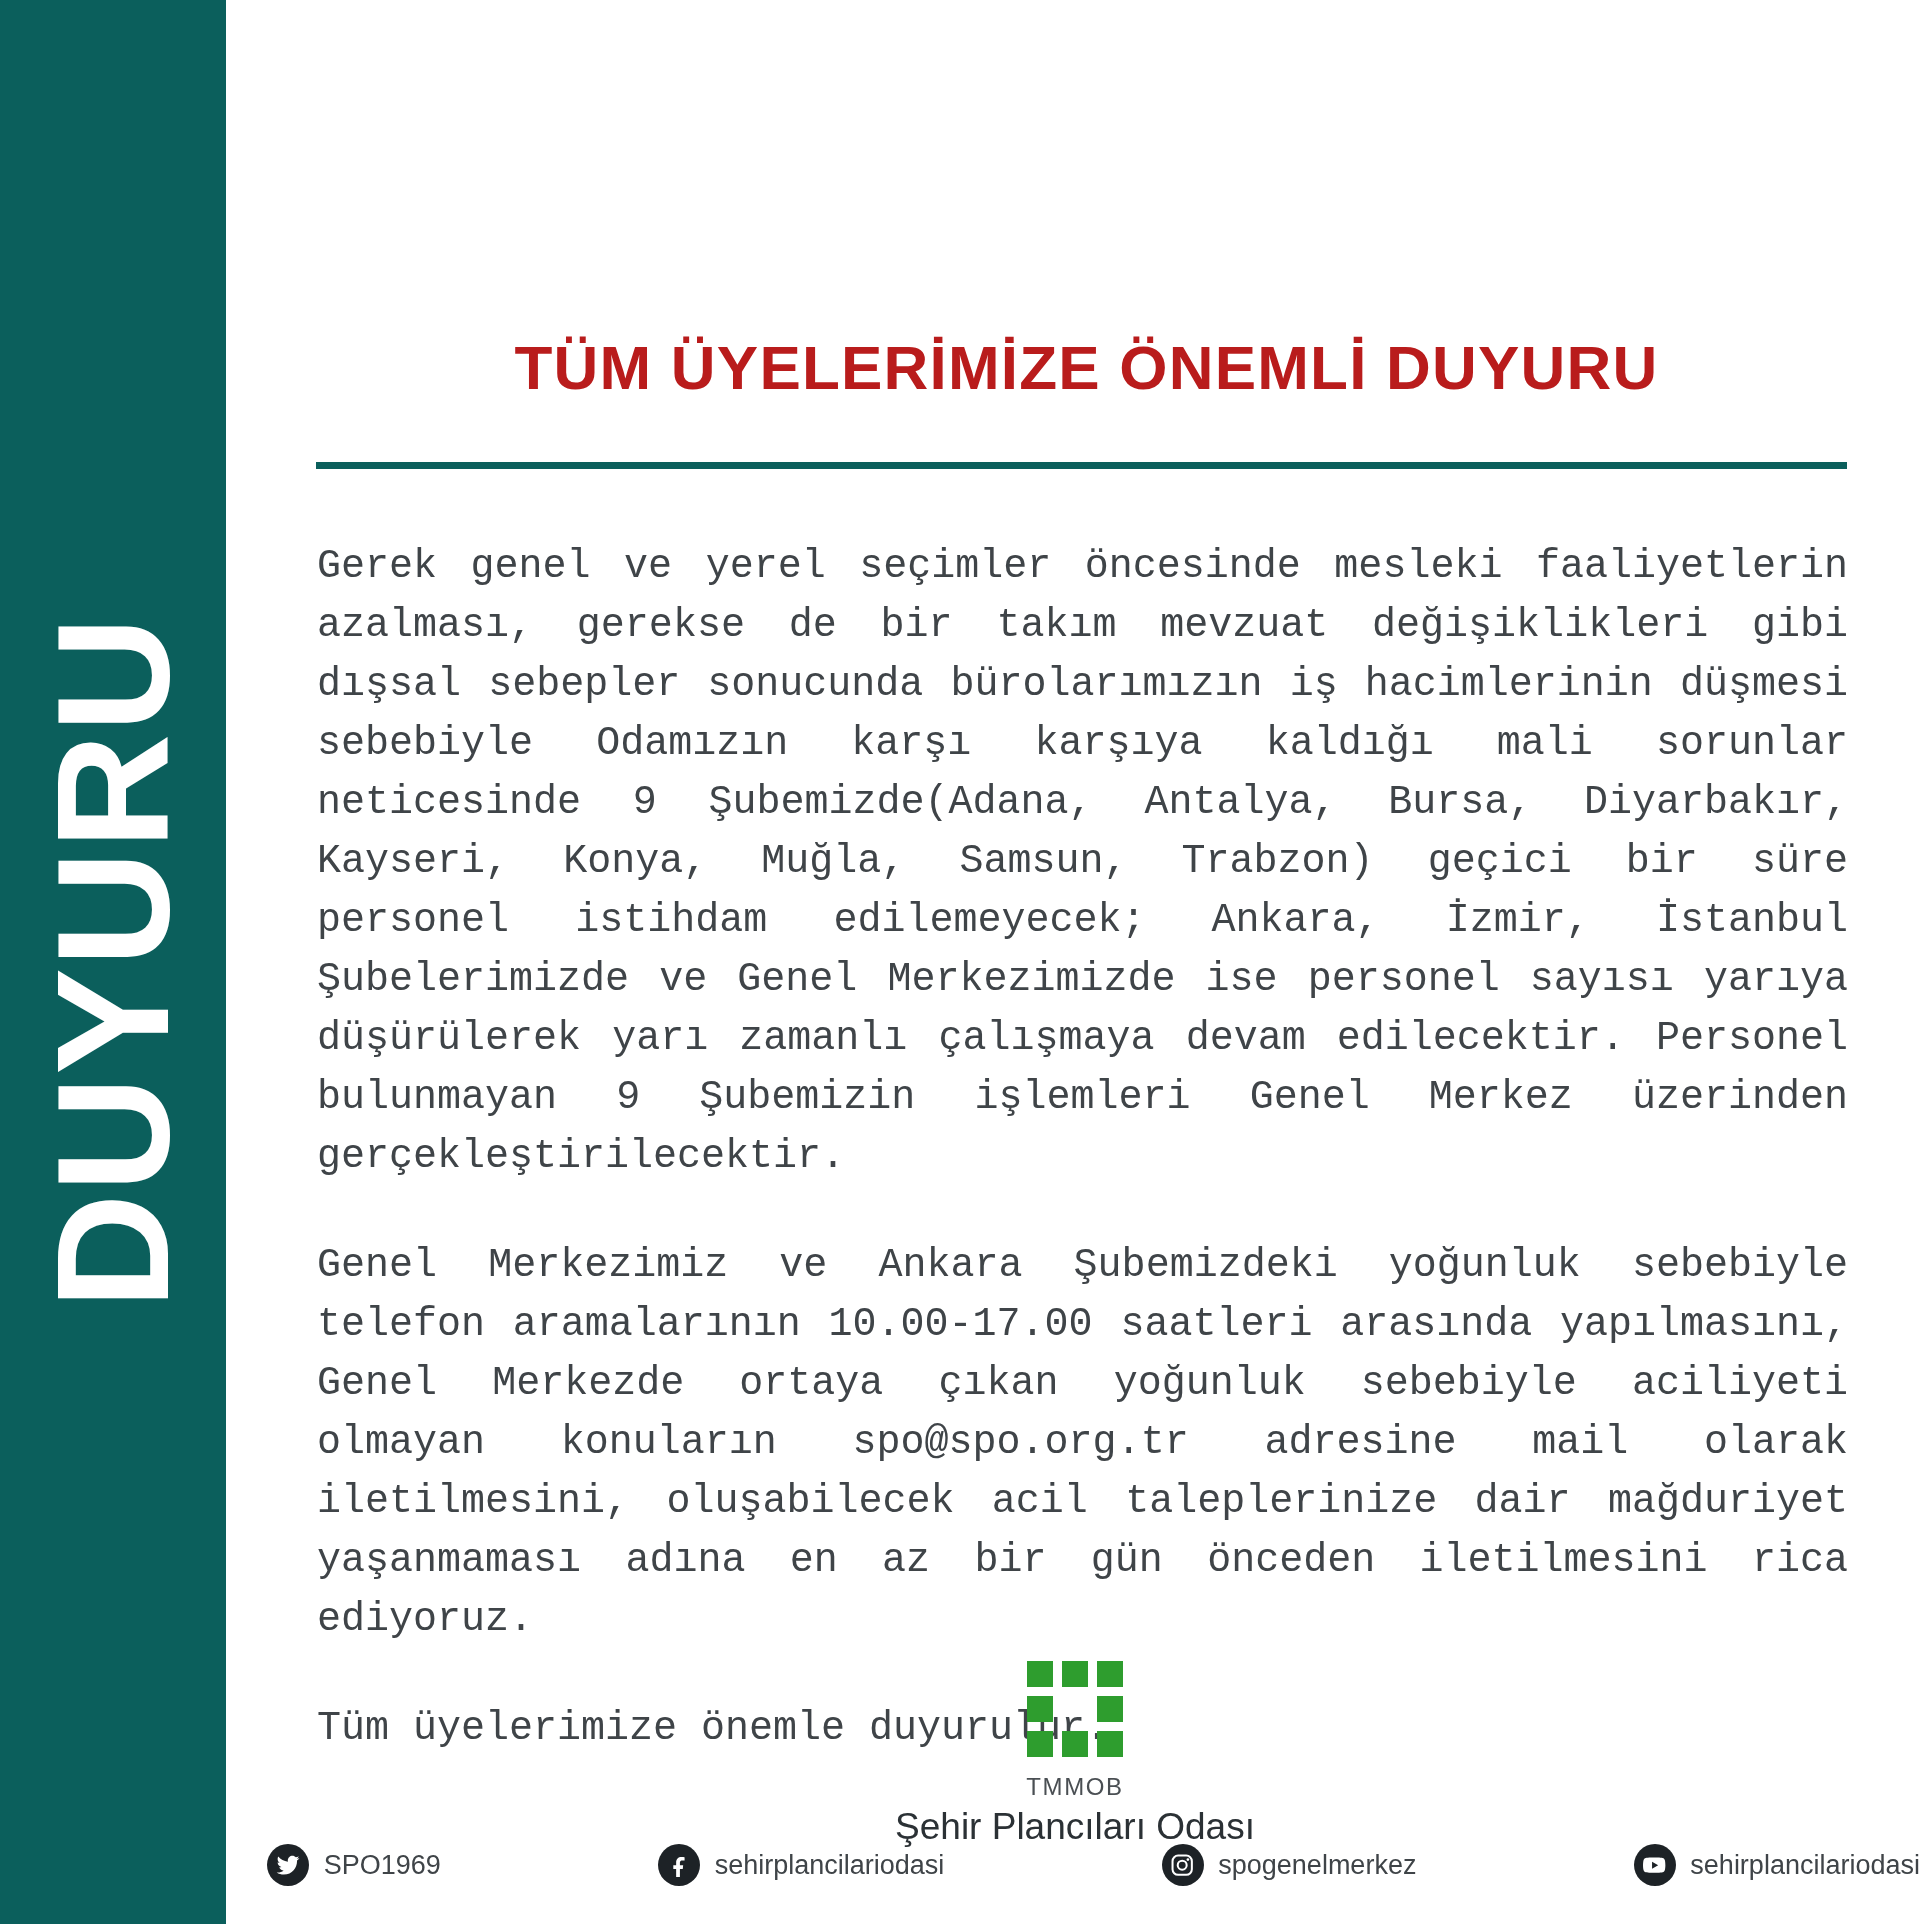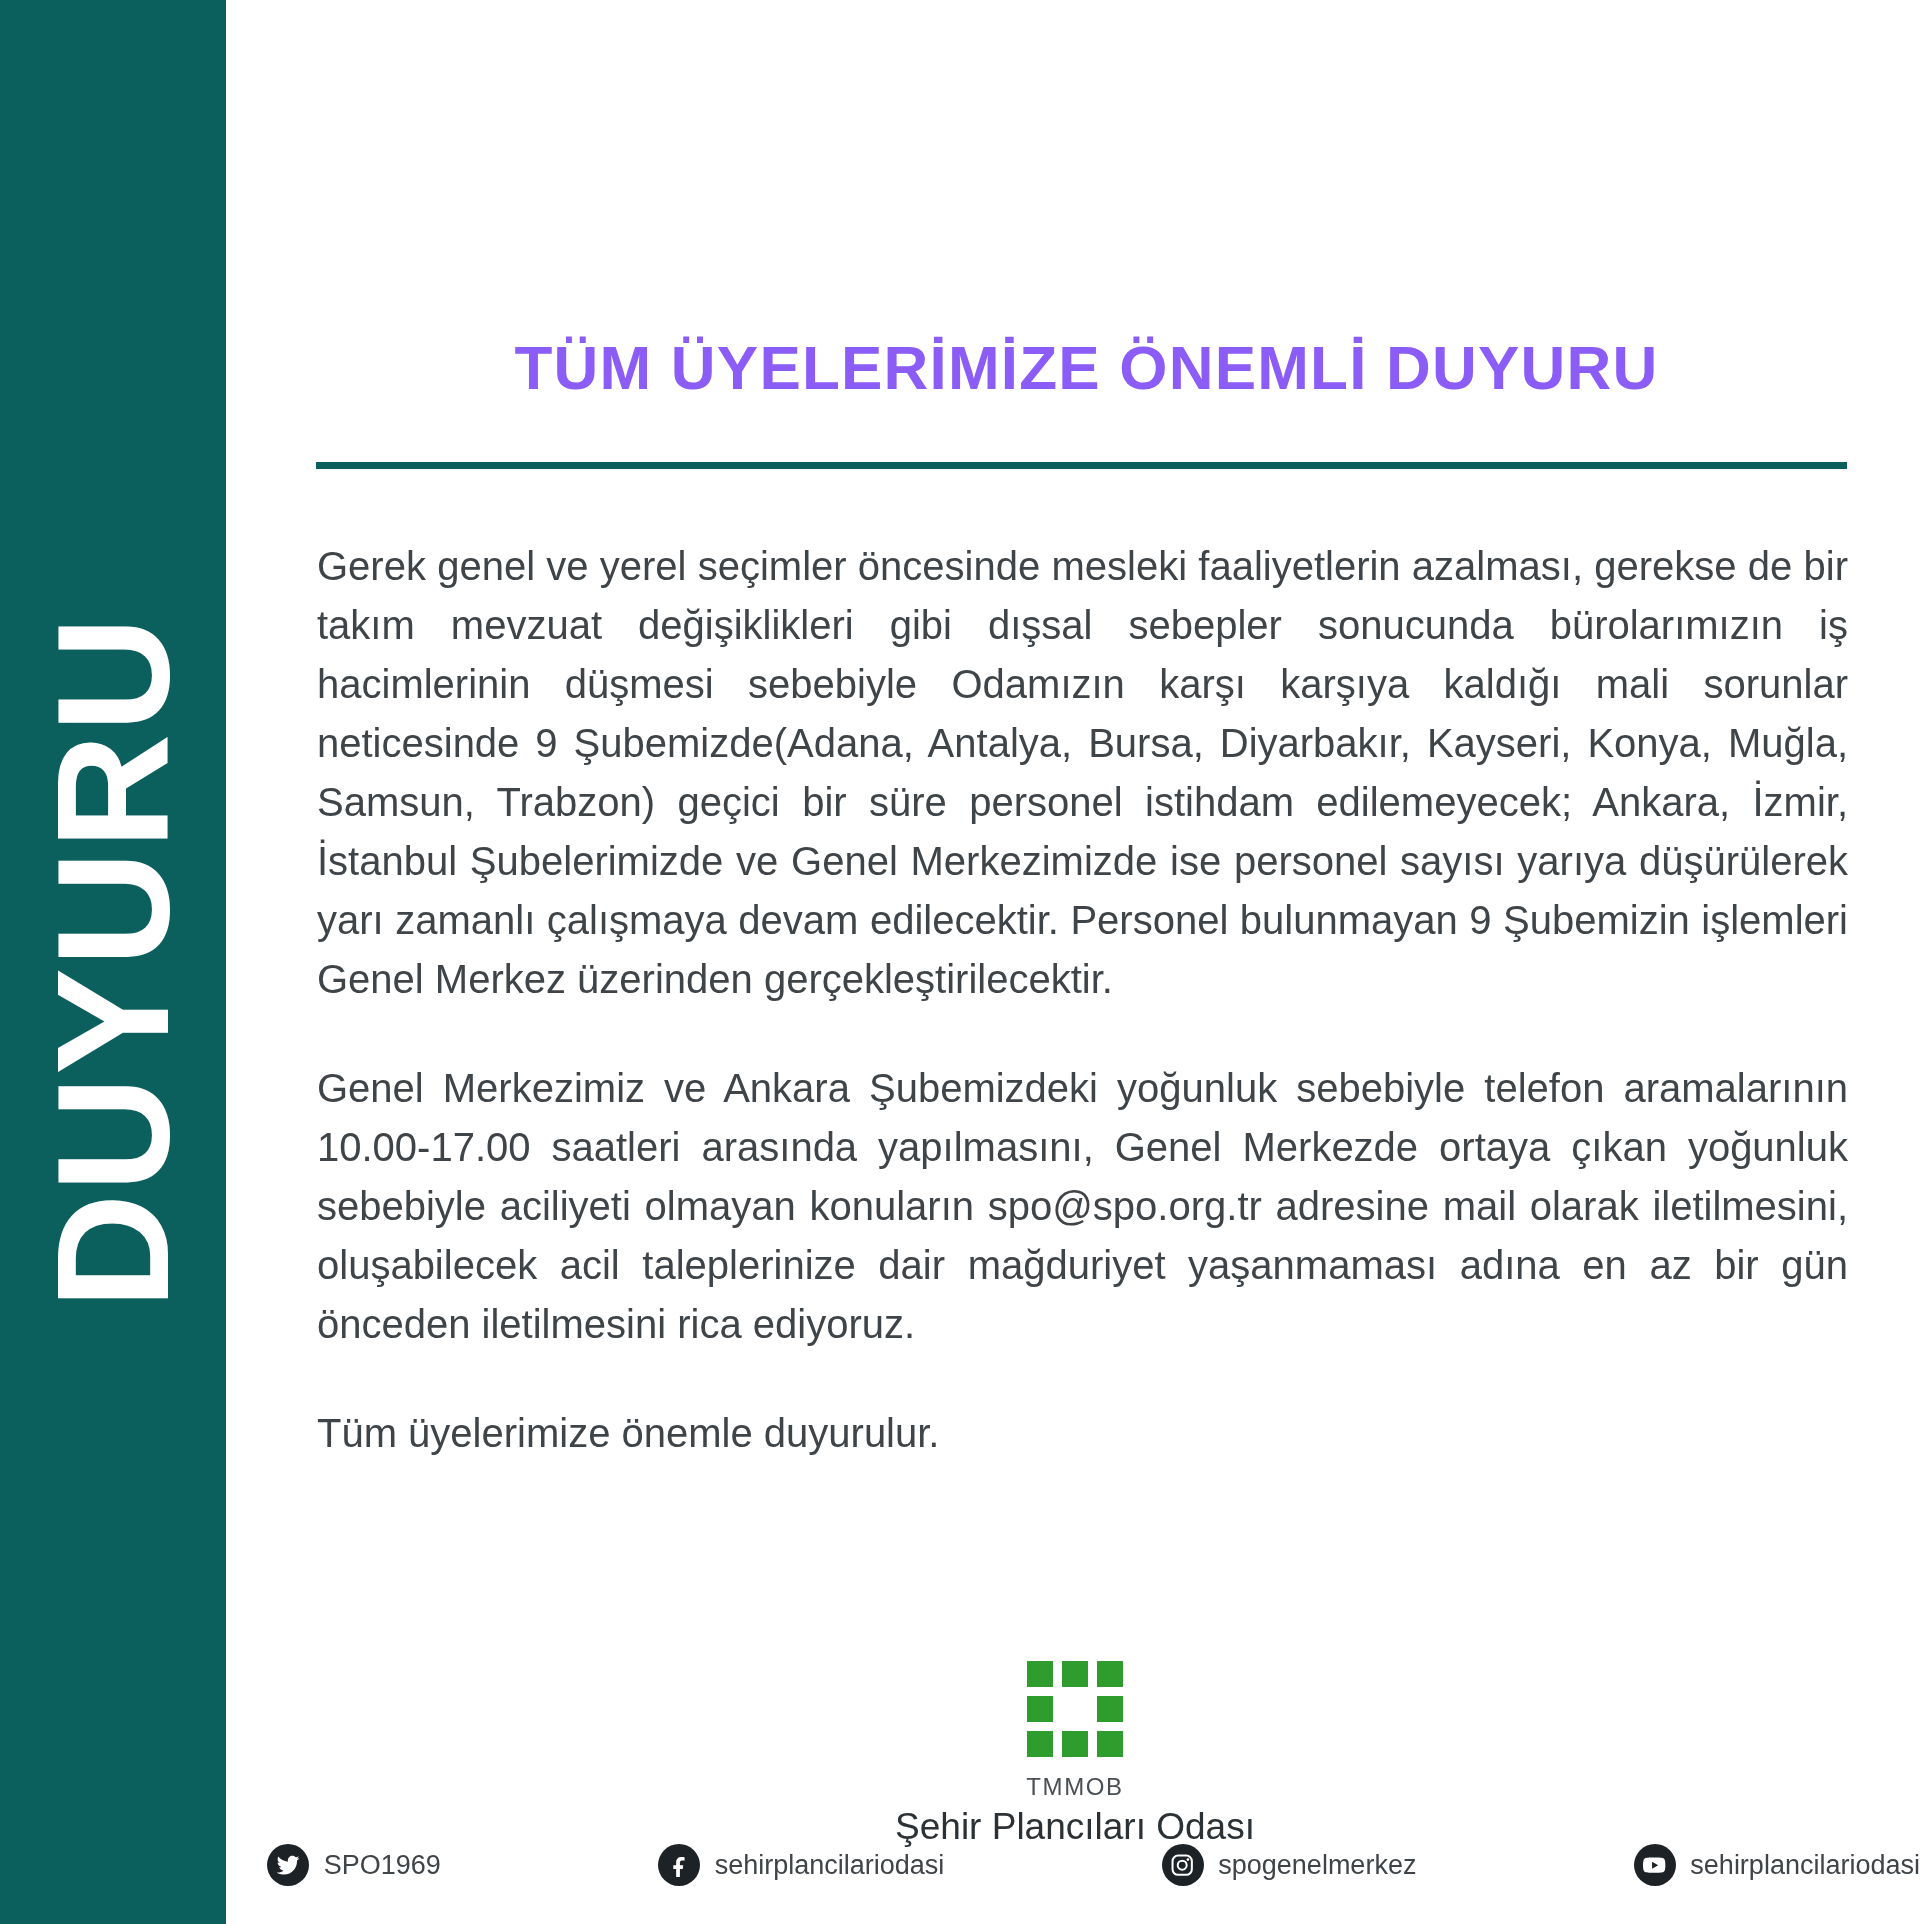--- a/index.html
+++ b/index.html
@@ -50,21 +50,21 @@
     top: 0;
     width: 1698px;
     height: 1924px;
   }
   .title {
     position: absolute;
     left: 91px;
     top: 332px;
     width: 1539px;
     text-align: center;
-    color: #8b5cf6;
+    color: #b91c1c;
     font-size: 62px;
     font-weight: bold;
     letter-spacing: 1.2px;
     font-family: "Liberation Sans", sans-serif;
   }
   .title-rule {
     position: absolute;
     left: 90px;
     top: 462px;
     width: 1531px;
@@ -74,21 +74,21 @@
   .body-text {
     position: absolute;
     left: 91px;
     top: 537px;
     width: 1531px;
     color: #3f4448;
     font-size: 40px;
     line-height: 59px;
     text-align: justify;
     text-justify: inter-word;
-    font-family: Liberation Sans, sans-serif;
+    font-family: Liberation Mono, monospace;
   }
   .body-text p {
     margin: 0 0 50px 0;
   }
   .body-text p:last-child {
     margin-bottom: 12px;
   }
   
   .logo-block {
     position: absolute;

